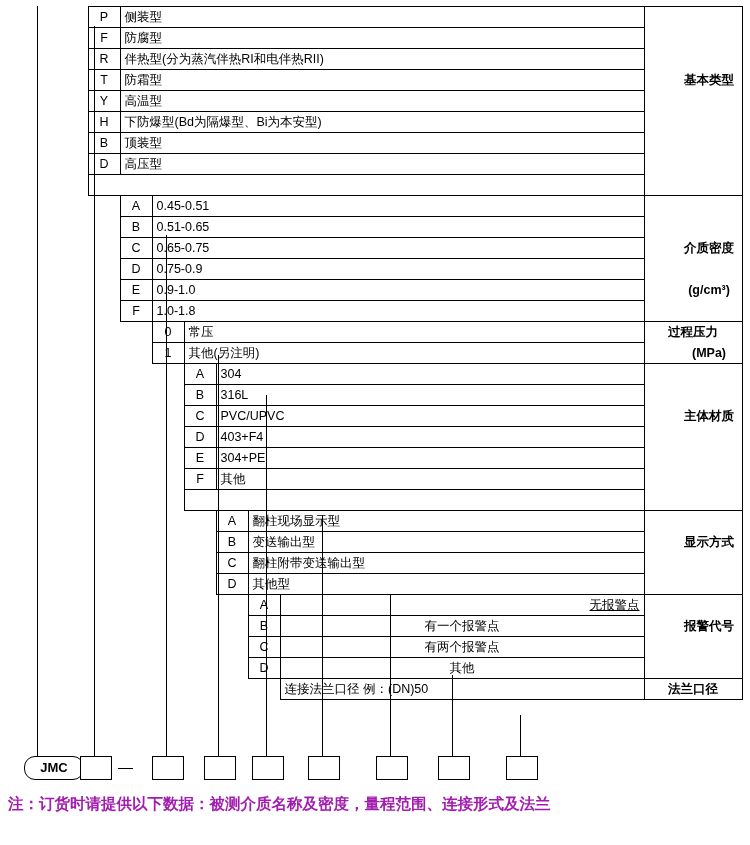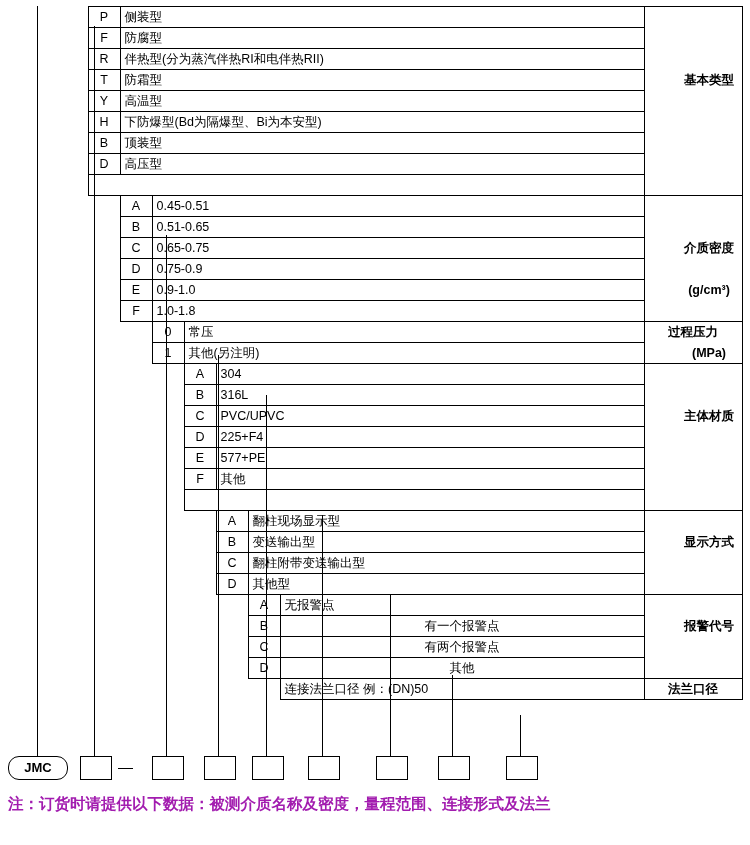--- a/index.html
+++ b/index.html
@@ -288,31 +288,31 @@
       <td class="desc" colspan="4">PVC/UPVC</td>
       <td class="grp nb-bottom nb-top">主体材质</td>
     </tr>
     <tr>
       <td class="noborder"></td>
       <td class="noborder"></td>
       <td class="noborder"></td>
       <td class="noborder"></td>
       <td class="noborder"></td>
       <td class="code">D</td>
-      <td class="desc" colspan="4">225+F4</td>
+      <td class="desc" colspan="4">403+F4</td>
       <td class="grp nb-bottom nb-top"></td>
     </tr>
     <tr>
       <td class="noborder"></td>
       <td class="noborder"></td>
       <td class="noborder"></td>
       <td class="noborder"></td>
       <td class="noborder"></td>
       <td class="code">E</td>
-      <td class="desc" colspan="4">577+PE</td>
+      <td class="desc" colspan="4">304+PE</td>
       <td class="grp nb-bottom nb-top"></td>
     </tr>
     <tr>
       <td class="noborder"></td>
       <td class="noborder"></td>
       <td class="noborder"></td>
       <td class="noborder"></td>
       <td class="noborder"></td>
       <td class="code">F</td>
       <td class="desc" colspan="4">其他</td>
@@ -375,21 +375,21 @@
 
     <tr>
       <td class="noborder"></td>
       <td class="noborder"></td>
       <td class="noborder"></td>
       <td class="noborder"></td>
       <td class="noborder"></td>
       <td class="noborder"></td>
       <td class="noborder"></td>
       <td class="code">A</td>
-      <td class="desc" colspan="2" style="text-align:left;">无报警点</td>
+      <td class="desc" colspan="2" style="text-align:right;text-decoration:underline;">无报警点</td>
       <td class="grp nb-bottom"></td>
     </tr>
     <tr>
       <td class="noborder"></td>
       <td class="noborder"></td>
       <td class="noborder"></td>
       <td class="noborder"></td>
       <td class="noborder"></td>
       <td class="noborder"></td>
       <td class="noborder"></td>
@@ -442,21 +442,21 @@
     <div class="vline" style="left:37px; top:-729px; height:750px;"></div>
     <div class="vline" style="left:94px; top:-709px; height:730px;"></div>
     <div class="vline" style="left:166px; top:-500px; height:521px;"></div>
     <div class="vline" style="left:218px; top:-380px; height:401px;"></div>
     <div class="vline" style="left:266px; top:-340px; height:361px;"></div>
     <div class="vline" style="left:322px; top:-220px; height:241px;"></div>
     <div class="vline" style="left:390px; top:-140px; height:161px;"></div>
     <div class="vline" style="left:452px; top:-60px; height:81px;"></div>
     <div class="vline" style="left:520px; top:-20px; height:41px;"></div>
 
-    <div class="mbox jmc" style="left:8px; top:21px;border-radius:11px;">JMC</div>
+    <div class="mbox jmc" style="left:24px; top:21px;border-radius:11px;">JMC</div>
     <div class="mbox" style="left:80px; top:21px; width:30px;"></div>
     <div class="dash" style="left:118px; top:21px;">—</div>
     <div class="mbox" style="left:152px; top:21px; width:30px;"></div>
     <div class="mbox" style="left:204px; top:21px; width:30px;"></div>
     <div class="mbox" style="left:252px; top:21px; width:30px;"></div>
     <div class="mbox" style="left:308px; top:21px; width:30px;"></div>
     <div class="mbox" style="left:376px; top:21px; width:30px;"></div>
     <div class="mbox" style="left:438px; top:21px; width:30px;"></div>
     <div class="mbox" style="left:506px; top:21px; width:30px;"></div>
   </div>

